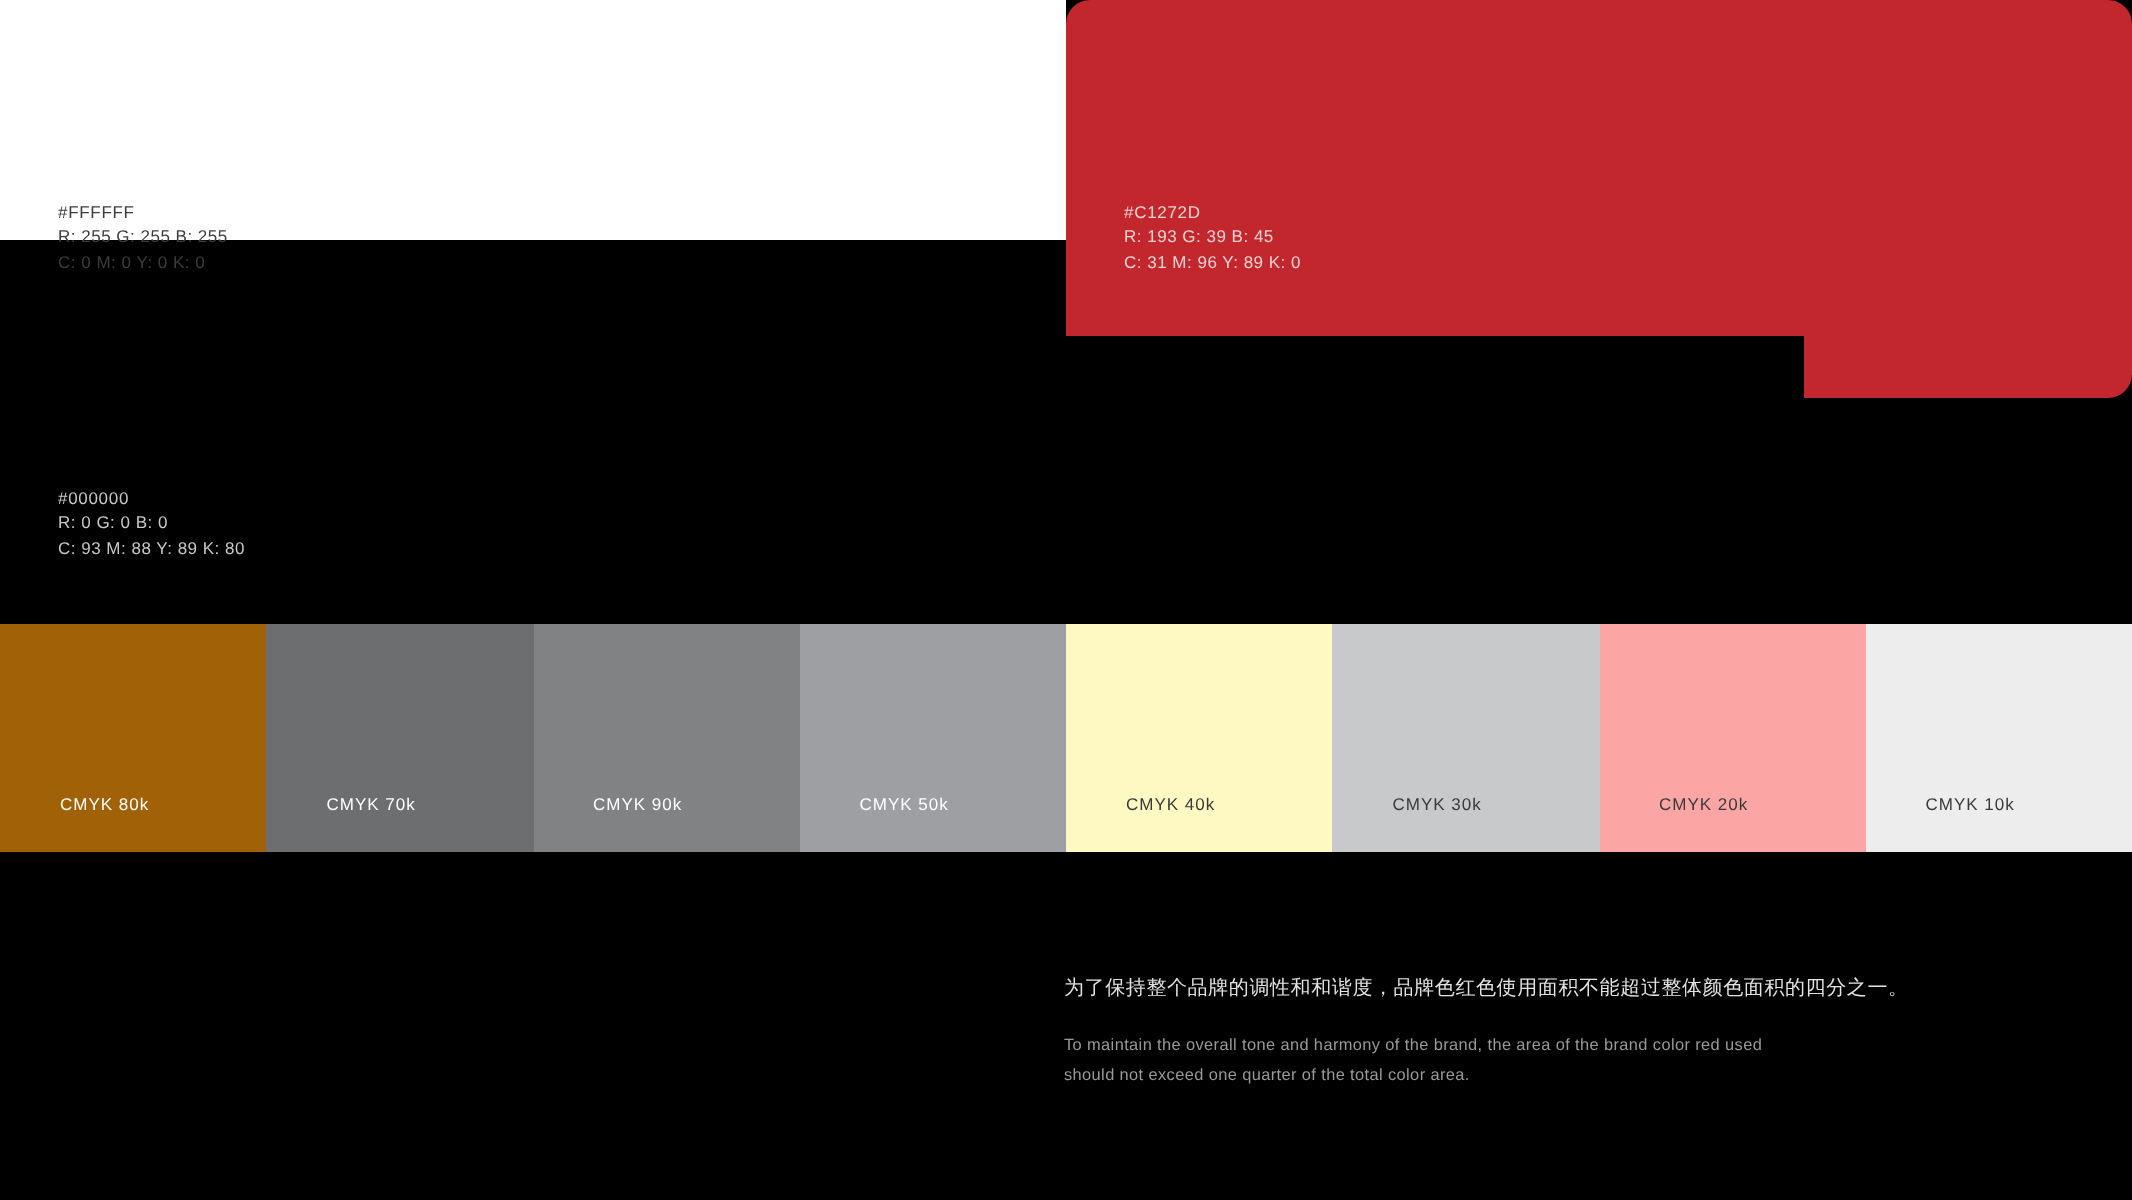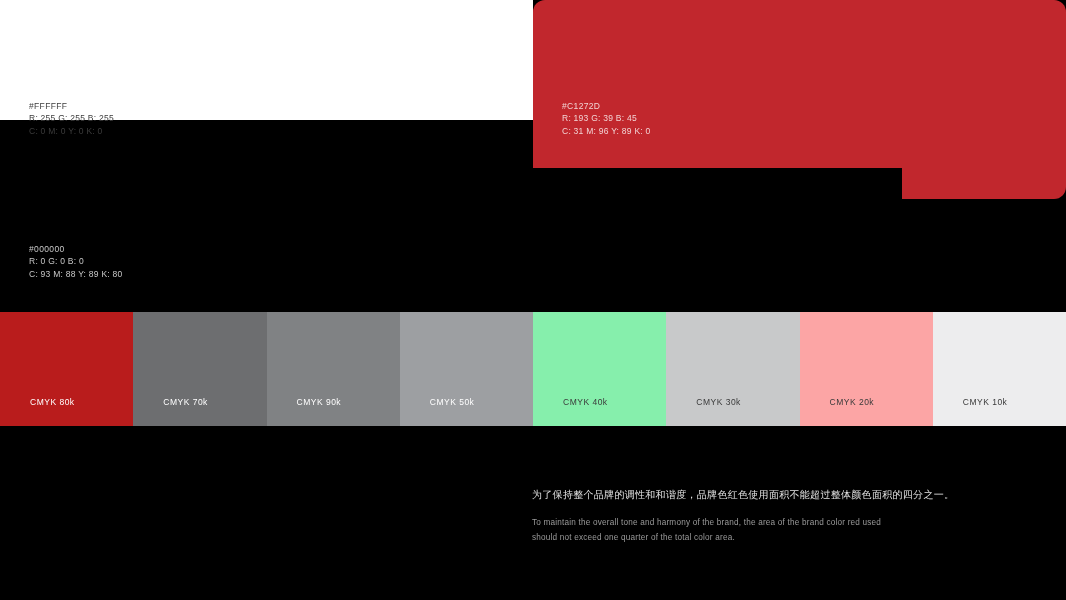--- a/index.html
+++ b/index.html
@@ -147,33 +147,33 @@
 
   <div class="swatch-black" style="background: rgb(0, 0, 0);">
     <div class="spec" style="color: rgb(200, 200, 200);">
       <span class="spec-line spec-hex">#000000</span>
       <span class="spec-line">R: 0  G: 0  B: 0</span>
       <span class="spec-line">C: 93  M: 88  Y: 89  K: 80</span>
     </div>
   </div>
 
   <div class="gray-band">
-    <div class="gray-cell" style="background: #b91c1c; text-align: center;">
+    <div class="gray-cell" style="background: #a16207; text-align: center;">
       <span class="gray-label" style="color: rgb(255, 255, 255);">CMYK 80k</span>
     </div>
     <div class="gray-cell" style="background: rgb(109, 110, 112);">
       <span class="gray-label" style="color: rgb(255, 255, 255);">CMYK 70k</span>
     </div>
     <div class="gray-cell" style="background: rgb(128, 130, 132);">
       <span class="gray-label" style="color: rgb(255, 255, 255);">CMYK 90k</span>
     </div>
     <div class="gray-cell" style="background: rgb(157, 159, 162);">
       <span class="gray-label" style="color: rgb(255, 255, 255);">CMYK 50k</span>
     </div>
-    <div class="gray-cell" style="background: #86efac;">
+    <div class="gray-cell" style="background: #fef9c3;">
       <span class="gray-label" style="color: rgb(58, 58, 58);">CMYK 40k</span>
     </div>
     <div class="gray-cell" style="background: rgb(200, 201, 202);">
       <span class="gray-label" style="color: rgb(58, 58, 58);">CMYK 30k</span>
     </div>
     <div class="gray-cell" style="background: #fca5a5;">
       <span class="gray-label" style="color: rgb(58, 58, 58);">CMYK 20k</span>
     </div>
     <div class="gray-cell" style="background: rgb(237, 237, 238);">
       <span class="gray-label" style="color: rgb(58, 58, 58);">CMYK 10k</span>

